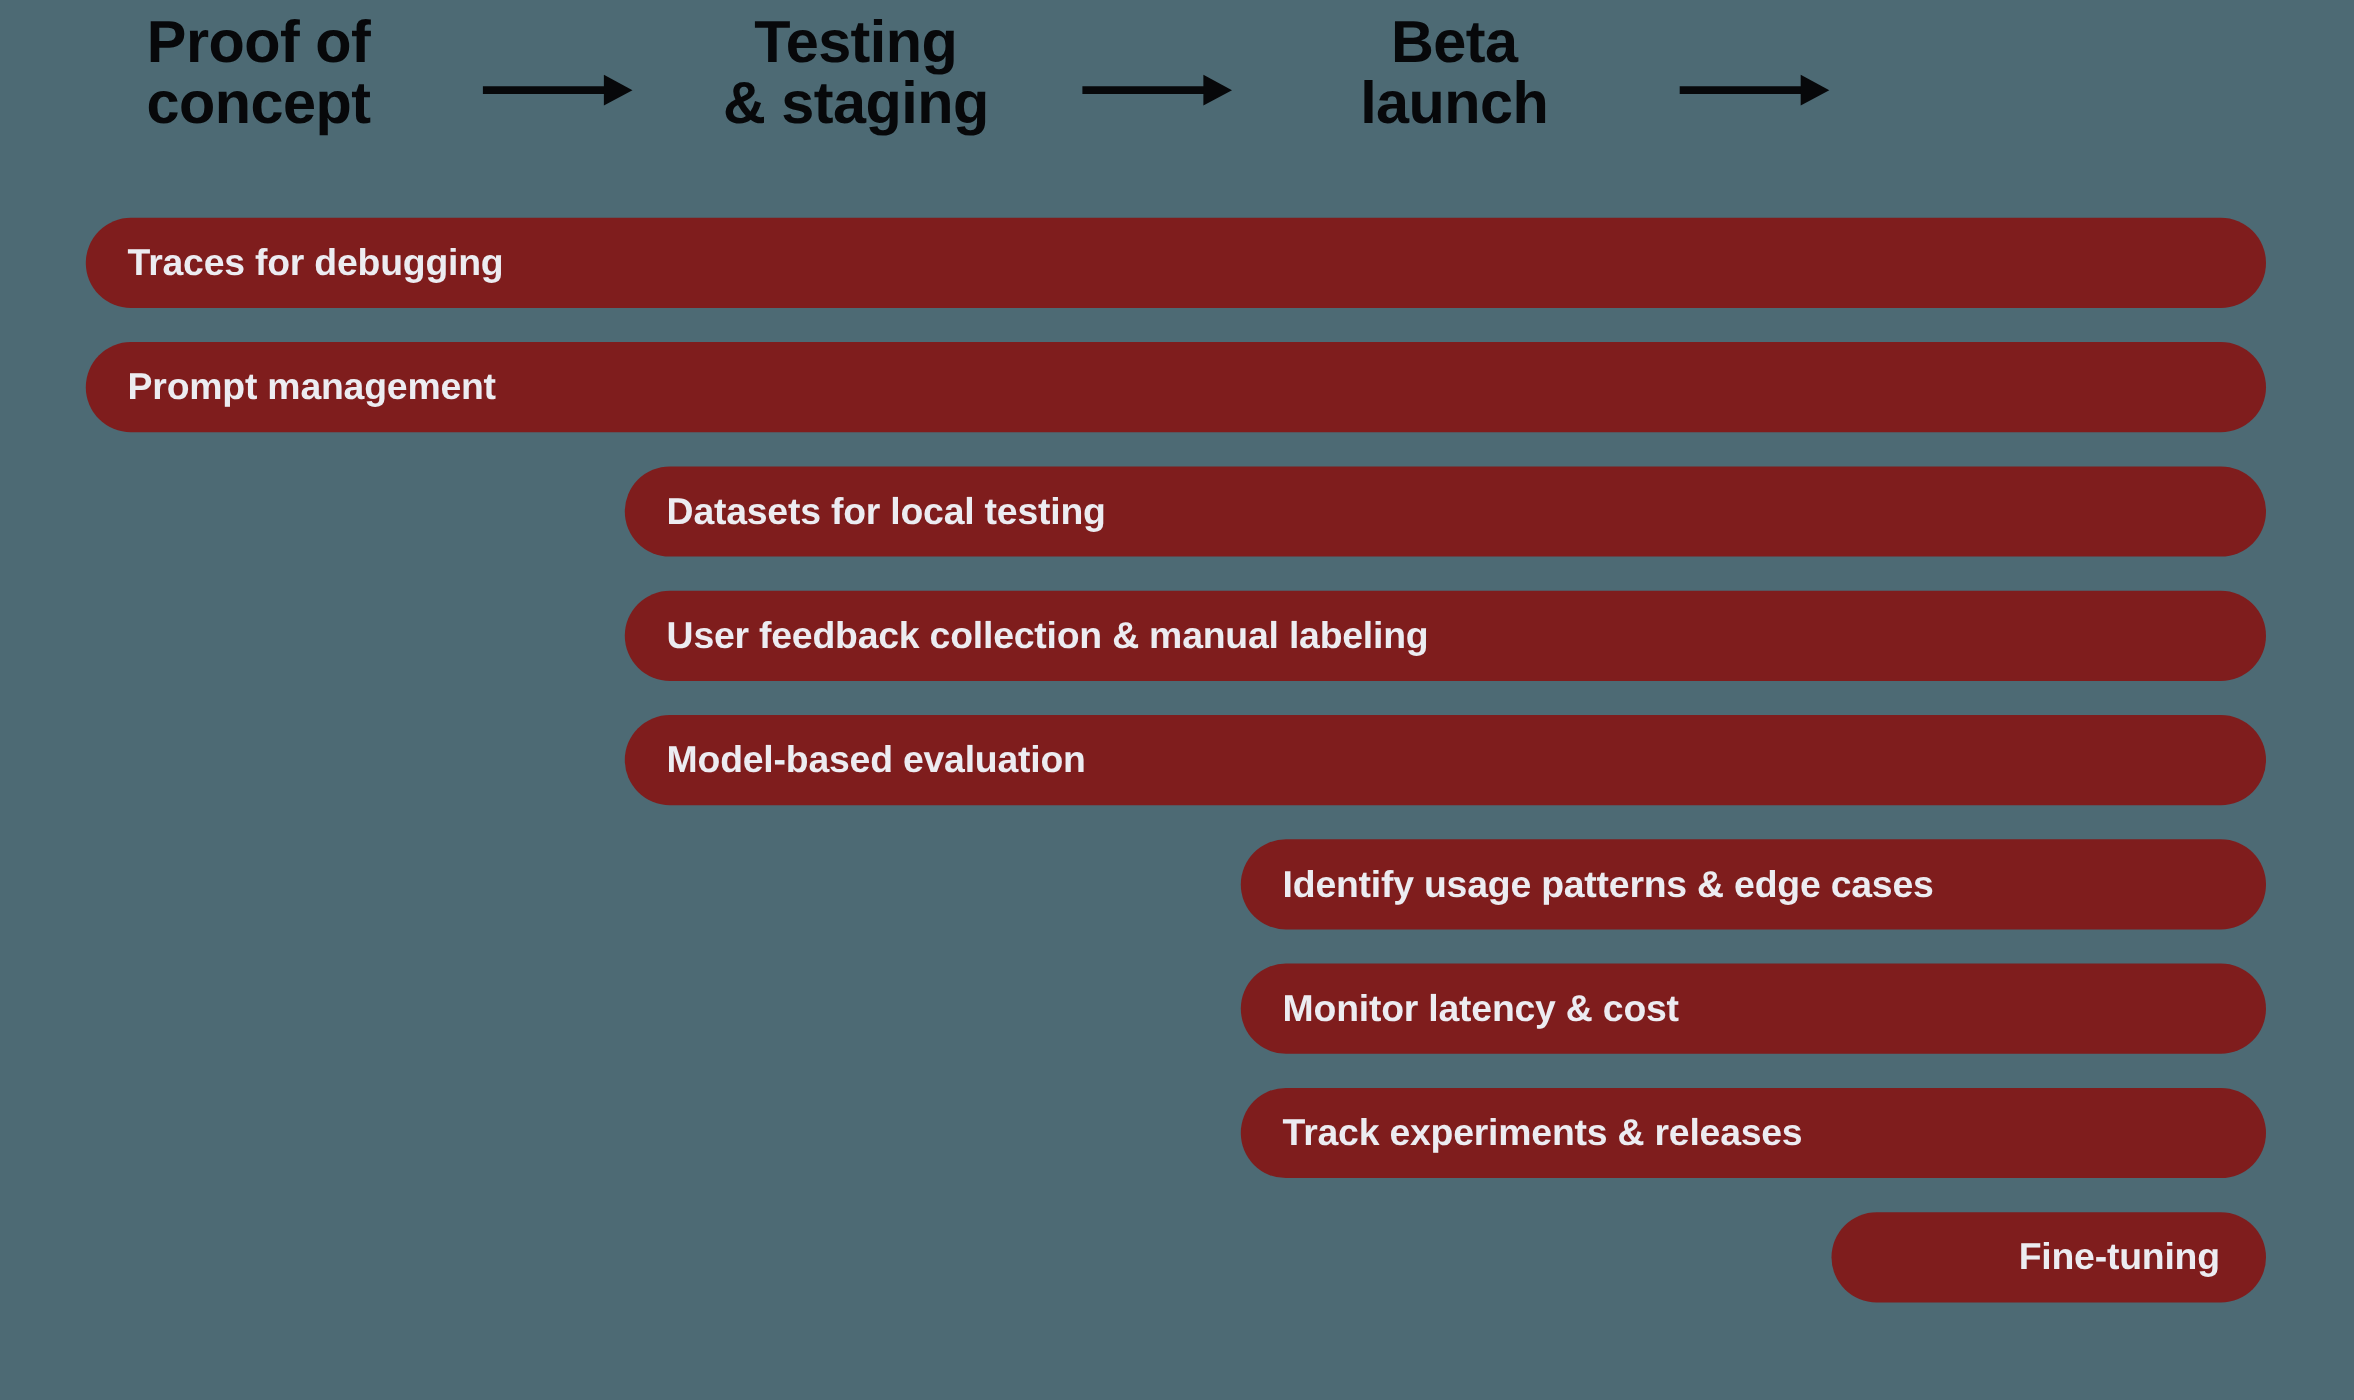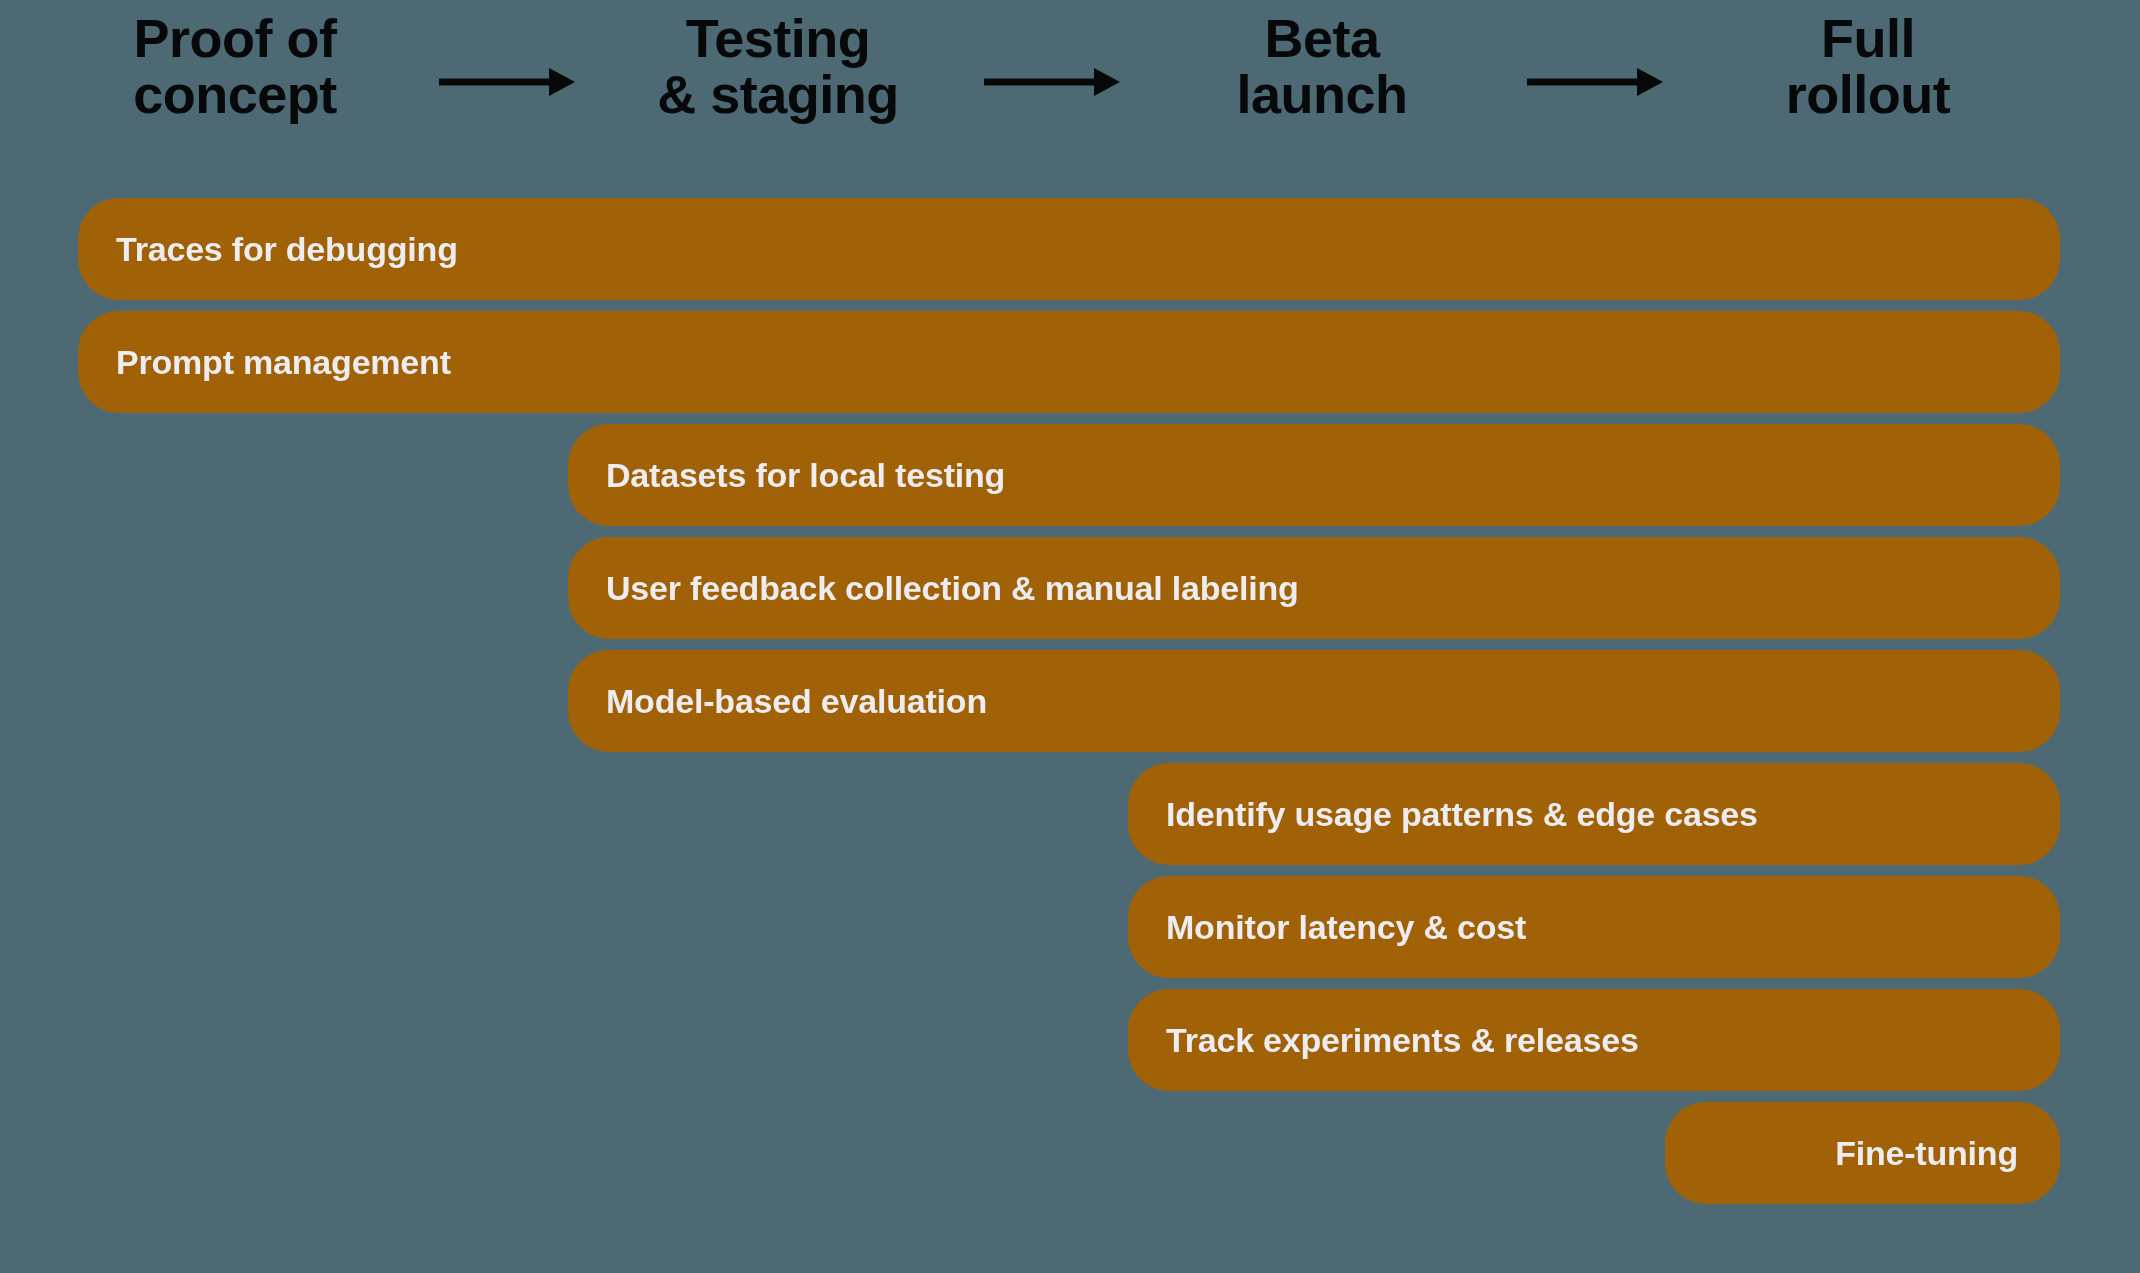--- a/index.html
+++ b/index.html
@@ -48,22 +48,22 @@
     position: absolute;
     top: 62px;
     width: 140px;
     height: 40px;
   }
   .stage-arrow svg { display: block; }
 
   
   .bar {
     position: absolute;
-    height: 102px;
-    background: #a16207;
+    height: 82px;
+    background: #7f1d1d;
     border-radius: 41px;
     box-sizing: border-box;
     display: flex;
     align-items: center;
   }
   .bar-label {
     color: #ececf1;
     font-size: 34px;
     font-weight: bold;
     letter-spacing: -0.2px;
@@ -112,24 +112,20 @@
       <span class="l2">launch</span>
     </div>
 
     <div class="stage-arrow" style="left:1525px;">
       <svg width="140" height="40" viewBox="0 0 140 40">
         <line x1="2" y1="20" x2="118" y2="20" stroke="#07080a" stroke-width="7"></line>
         <polygon points="112,6 138,20 112,34" fill="#07080a"></polygon>
       </svg>
     </div>
 
-    <div class="stage" style="left:1718px;">
-      <span class="l1">Full</span>
-      <span class="l2">rollout</span>
-    </div>
   </div>
 
   <div class="bar" style="left:78px; top:198px; width:1982px;">
     <span class="bar-label">Traces for debugging</span>
   </div>
 
   <div class="bar" style="left:78px; top:311px; width:1982px;">
     <span class="bar-label">Prompt management</span>
   </div>
 

